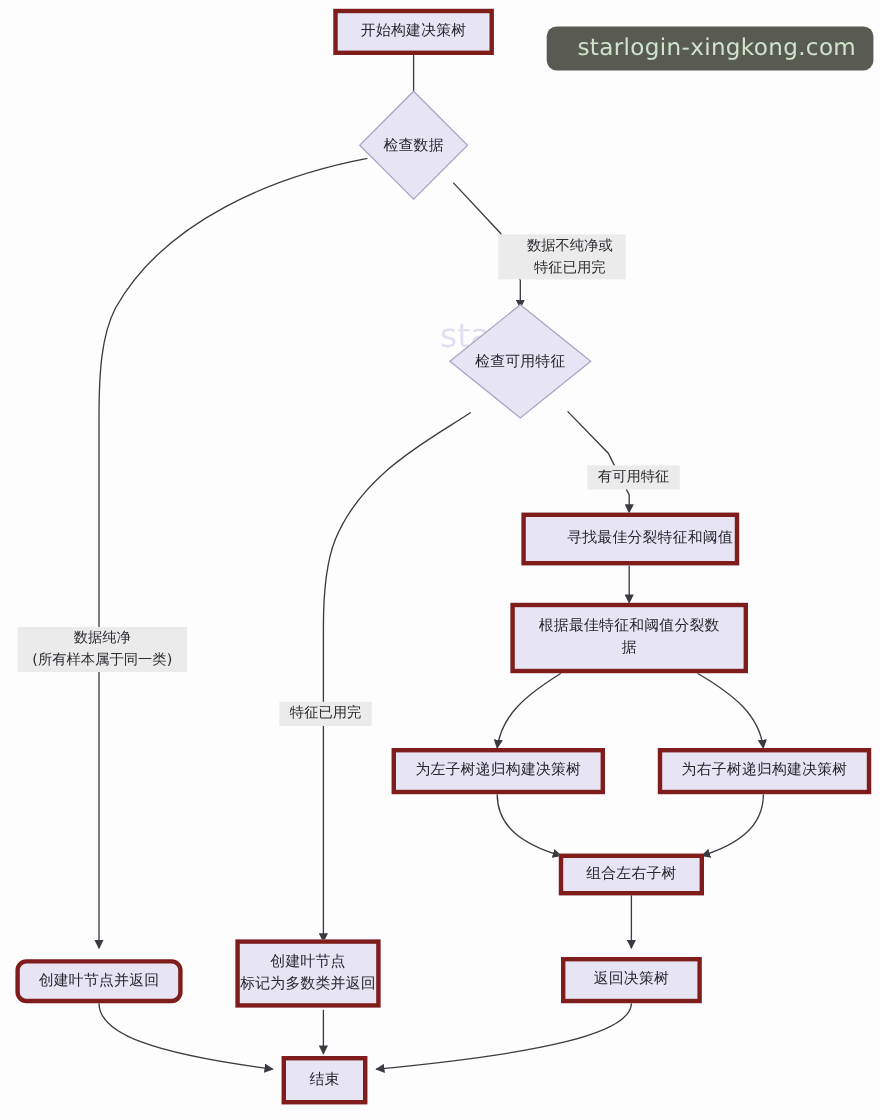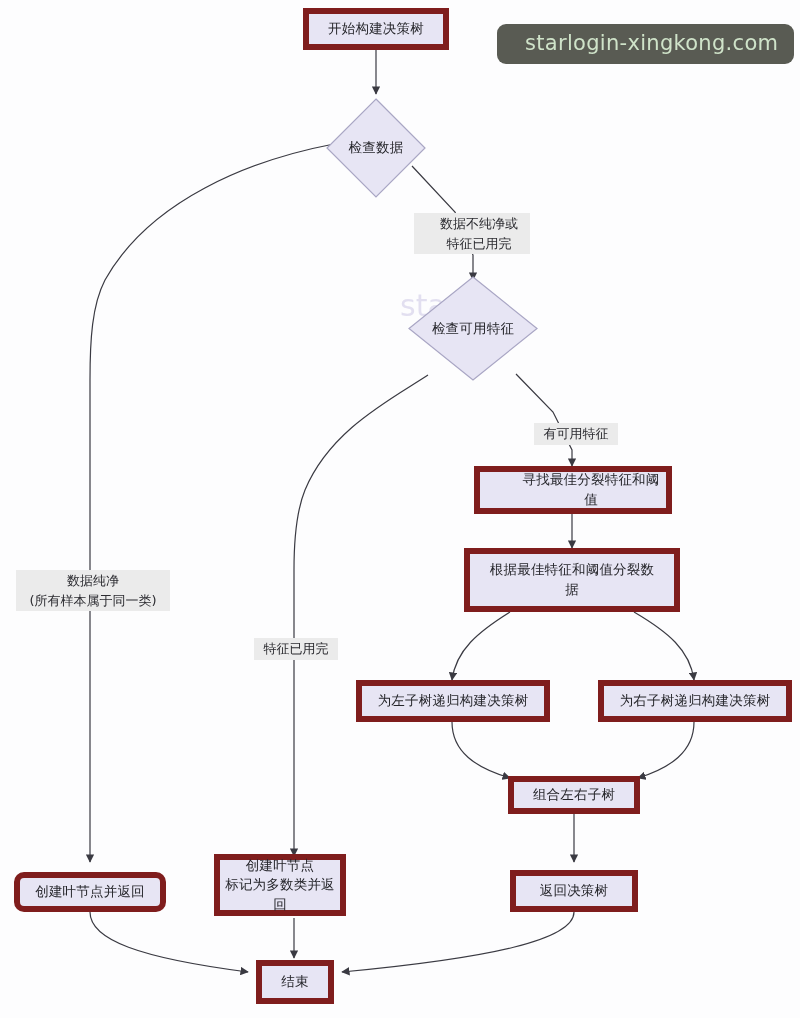--- a/index.html
+++ b/index.html
@@ -28,21 +28,21 @@
   }
   .node {
     position: absolute;
     box-sizing: border-box;
     display: flex;
     align-items: center;
     justify-content: center;
     text-align: center;
     color: #26262b;
     background: #e7e5f4;
-    border: 6px solid #7f1d1d;
+    border: 4px solid #7f1d1d;
     font-size: 13.5px;
     line-height: 1.45;
     letter-spacing: 0.2px;
     white-space: pre-line;
     z-index: 3;
   }
   .diamond-wrap {
     position: absolute;
     z-index: 3;
   }
@@ -142,21 +142,21 @@
       <path d="M 294 918 L 294 958"></path>
 
       <path d="M 574 912 C 574 940, 490 958, 342 972"></path>
     </g>
   </svg>
 
   <div id="ghost-mark">starl</div>
 
   <div class="node" style="left:303px; top:8px; width:146px; height:42px;">开始构建决策树</div>
 
-  <div class="diamond-wrap" style="left:326px; top:98px; width:100px; height:100px;">
+  <div class="diamond-wrap" style="left:326px; top:82px; width:100px; height:100px;">
     <svg class="diamond-shape" viewBox="0 0 100 100" xmlns="http://www.w3.org/2000/svg" preserveAspectRatio="none">
       <polygon points="50,1 99,50 50,99 1,50" fill="#e7e5f4" stroke="#a9a6c4" stroke-width="1.2"></polygon>
     </svg>
     <div class="diamond-label">检查数据</div>
   </div>
 
   <div class="diamond-wrap" style="left:408px; top:276px; width:130px; height:105px;">
     <svg class="diamond-shape" viewBox="0 0 130 105" xmlns="http://www.w3.org/2000/svg" preserveAspectRatio="none">
       <polygon points="65,1 129,52.5 65,104 1,52.5" fill="#e7e5f4" stroke="#a9a6c4" stroke-width="1.2"></polygon>
     </svg>
@@ -176,21 +176,21 @@
 
   <div class="node" style="left:14px; top:872px; width:152px; height:40px;border-radius:10px;">创建叶节点并返回</div>
 
   <div class="node" style="left:214px; top:854px; width:132px; height:62px;">创建叶节点
 标记为多数类并返回</div>
 
   <div class="node" style="left:510px; top:870px; width:128px; height:42px;">返回决策树</div>
 
   <div class="node" style="left:256px; top:960px; width:78px; height:44px;">结束</div>
 
-  <div class="edge-label" style="left:414px; top:213px; width:96px;padding-left:17px;">数据不纯净或
+  <div class="edge-label" style="left:453px; top:213px; width:96px;padding-left:17px;">数据不纯净或
 特征已用完</div>
 
   <div class="edge-label" style="left:534px; top:423px; width:78px;">有可用特征</div>
 
   <div class="edge-label" style="left:16px; top:570px; width:148px;">数据纯净
 (所有样本属于同一类)</div>
 
   <div class="edge-label" style="left:254px; top:638px; width:78px;">特征已用完</div>
 
   <div id="watermark">starlogin-xingkong.com</div>

